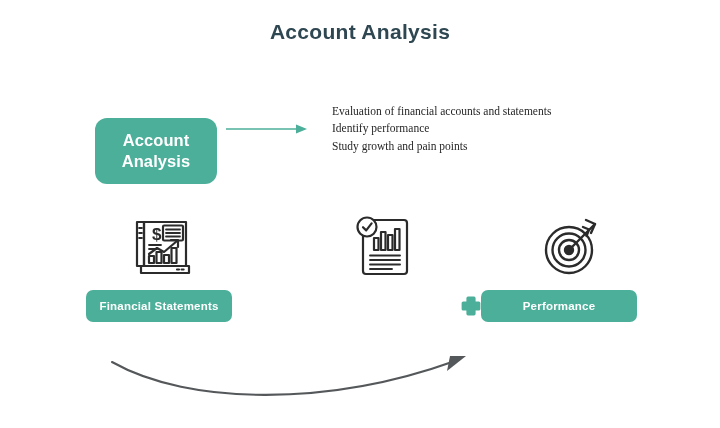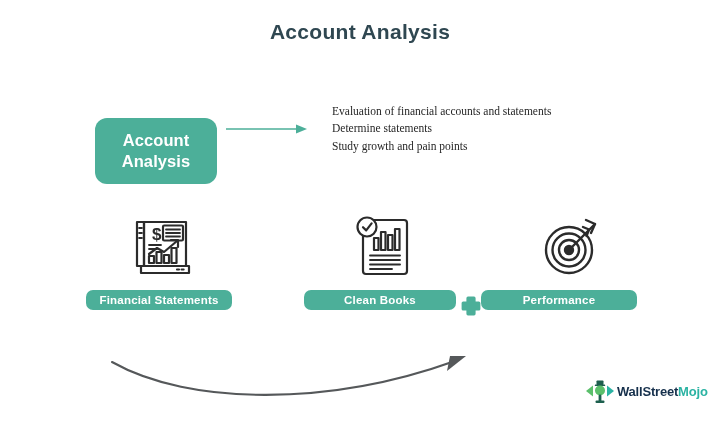--- a/index.html
+++ b/index.html
@@ -90,21 +90,21 @@
     align-items: center;
     justify-content: center;
   }
   #icon-financial { left: 118px; top: 206px; }
   #icon-clean     { left: 340px; top: 206px; }
   #icon-target    { left: 528px; top: 206px; }
 
   
   .pill {
     position: absolute;
-    height: 20px;
+    height: 32px;
     background: #4caf99;
     border-radius: 7px;
     display: flex;
     align-items: center;
     justify-content: center;
     box-sizing: border-box;
   }
   .pill-label {
     color: #ffffff;
     font-size: 11.5px;
@@ -173,21 +173,21 @@
 
   <div class="h-arrow">
     <svg width="82" height="22" viewBox="0 0 82 22">
       <line x1="0" y1="11" x2="70" y2="11" stroke="#4caf99" stroke-width="1.6"></line>
       <polygon points="70,6.5 81,11 70,15.5" fill="#4caf99"></polygon>
     </svg>
   </div>
 
   <div class="bullets">
     <div>Evaluation of financial accounts and statements</div>
-    <div>Determine statements</div>
+    <div>Identify performance</div>
     <div>Study growth and pain points</div>
   </div>
 
   <div class="icon-slot" id="icon-financial">
     <svg width="72" height="72" viewBox="0 0 72 72">
       <g fill="none" stroke="#2b2b2b" stroke-width="2.2" stroke-linejoin="round" stroke-linecap="round">
 
         <path d="M10 12 h7 v44 h-7 z"></path>
         <line x1="12.2" y1="18" x2="14.8" y2="18"></line>
         <line x1="12.2" y1="23" x2="14.8" y2="23"></line>
@@ -253,56 +253,34 @@
 
         <polyline points="48,9 57,13 53,22"></polyline>
         <polyline points="45,16 51,18.5 48.5,25"></polyline>
       </g>
     </svg>
   </div>
 
   <div class="pill" id="pill-financial">
     <span class="pill-label">Financial Statements</span>
   </div>
-  <div class="pill" id="pill-clean">
-    <span class="pill-label">Clean Books</span>
-  </div>
   <div class="pill" id="pill-perf">
     <span class="pill-label">Performance</span>
   </div>
 
   <div class="plus-connector">
     <svg width="22" height="22" viewBox="0 0 22 22">
       <path d="M8 1.6 h6 a1.6 1.6 0 0 1 1.6 1.6 v3.2 h3.2 a1.6 1.6 0 0 1 1.6 1.6 v6
                a1.6 1.6 0 0 1 -1.6 1.6 h-3.2 v3.2 a1.6 1.6 0 0 1 -1.6 1.6 h-6
                a1.6 1.6 0 0 1 -1.6 -1.6 v-3.2 h-3.2 a1.6 1.6 0 0 1 -1.6 -1.6 v-6
                a1.6 1.6 0 0 1 1.6 -1.6 h3.2 v-3.2 a1.6 1.6 0 0 1 1.6 -1.6 z" fill="#4caf99"></path>
     </svg>
   </div>
 
   <div class="swoosh">
     <svg width="400" height="60" viewBox="0 0 400 60">
       <path d="M12 22 C 90 66, 230 66, 355 21" fill="none" stroke="#55585a" stroke-width="2.1" stroke-linecap="round"></path>
       <polygon points="347,31 366,16 350,16" fill="#55585a"></polygon>
     </svg>
   </div>
 
-  <div class="logo">
-    <span class="logo-mark">
-      <svg width="28" height="28" viewBox="0 0 28 28">
-
-        <polygon points="0,14 7,8.5 7,19.5" fill="#5bbf6b"></polygon>
-        <polygon points="28,14 21,8.5 21,19.5" fill="#2bb3a3"></polygon>
-
-        <rect x="10.5" y="3.5" width="7" height="4.5" rx="0.8" fill="#1d5f4e"></rect>
-        <rect x="8.8" y="7.6" width="10.4" height="1.5" rx="0.7" fill="#1d5f4e"></rect>
-
-        <circle cx="14" cy="13.5" r="5" fill="#5bbf6b"></circle>
-        <rect x="12.6" y="17.5" width="2.8" height="7" rx="1.2" fill="#1d5f4e"></rect>
-        <rect x="9.5" y="23.5" width="9" height="2.4" rx="1" fill="#1d5f4e"></rect>
-      </svg>
-    </span>
-    <span class="logo-text">
-      <span class="logo-word-wall">WallStreet</span><span class="logo-word-mojo">Mojo</span>
-    </span>
-  </div>
 
 </div>
 
 </body></html>

